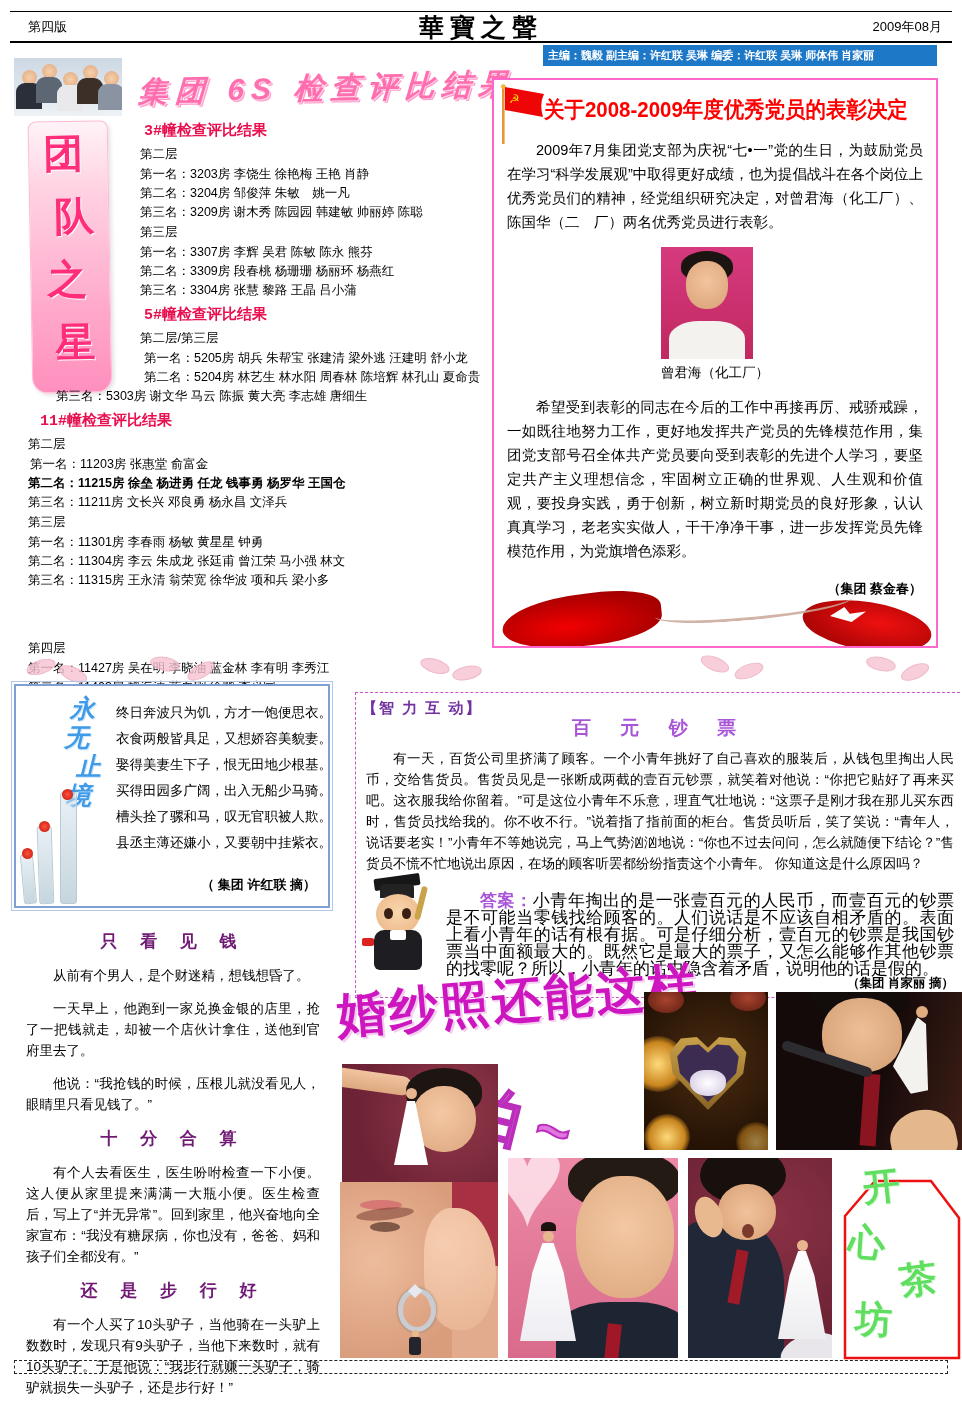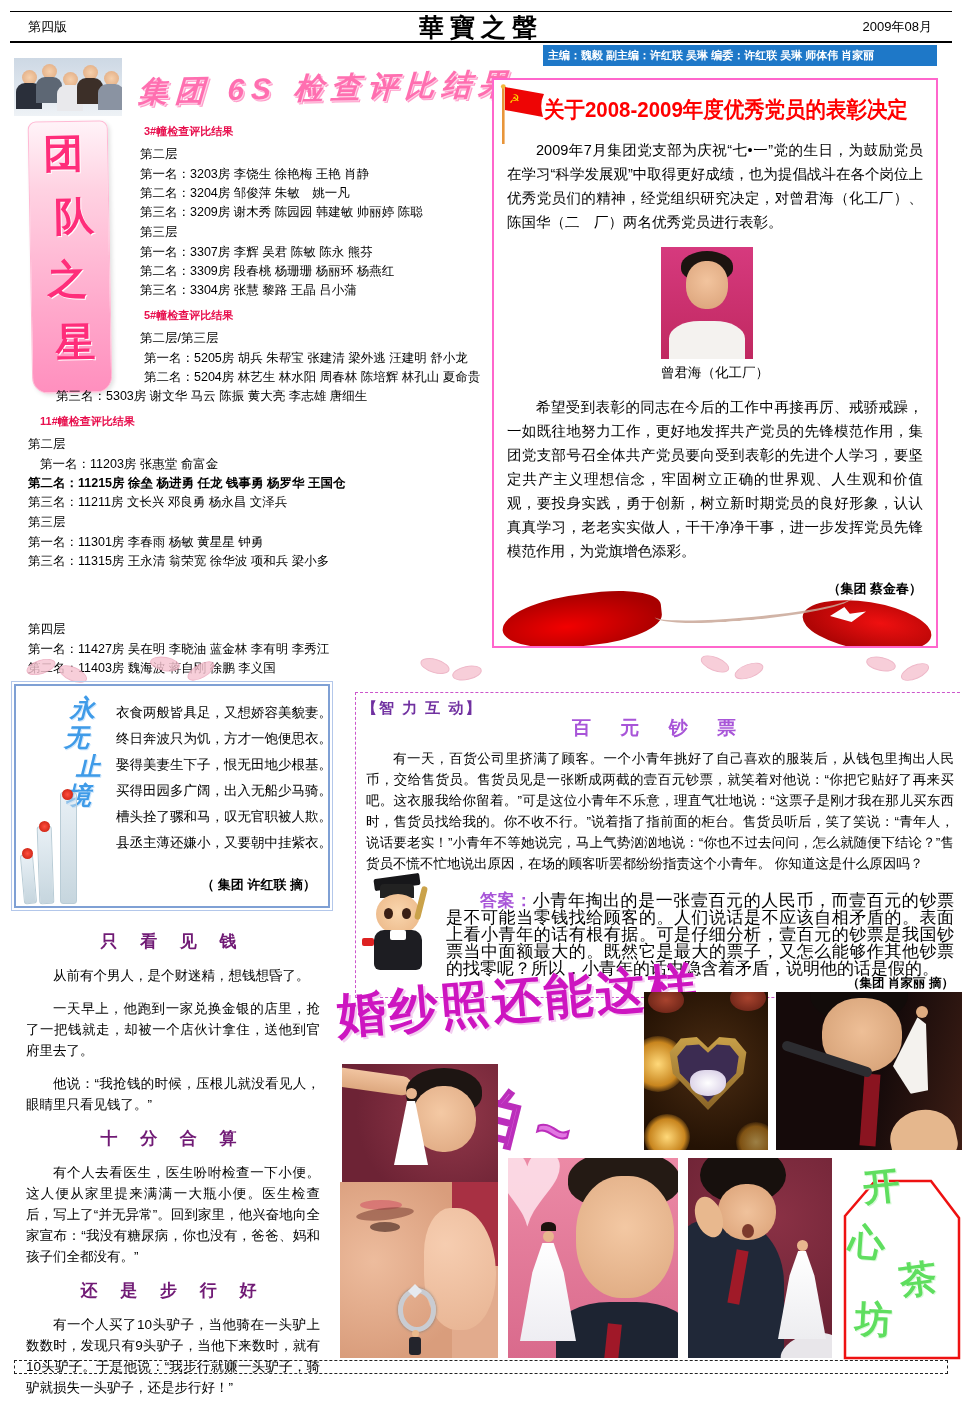--- a/index.html
+++ b/index.html
@@ -4,21 +4,21 @@
 <style>
   html,body{margin:0;padding:0;background:#fff;}
   #page{position:relative;width:962px;height:1401px;background:#fff;overflow:hidden;
         font-family:"Liberation Sans","DejaVu Sans",sans-serif;color:#000;}
 
   
   .header-topline{position:absolute;left:10px;top:11px;width:942px;border-top:1px solid #000;}
   .edition{position:absolute;left:28px;top:18px;font-size:13px;}
   .masthead{position:absolute;left:0;top:11px;width:100%;text-align:center;font-size:25px;font-weight:bold;
             letter-spacing:6px;font-family:"Liberation Serif","DejaVu Serif",serif;}
-  .issue-date{position:absolute;right:30px;top:18px;font-size:13px;}
+  .issue-date{position:absolute;right:20px;top:18px;font-size:13px;}
   .header-rule{position:absolute;left:10px;top:41px;width:942px;border-top:2px solid #000;}
   .editors-bar{position:absolute;left:543px;top:45px;width:394px;height:21px;background:#1e78c8;color:#fff;
                font-size:11px;font-weight:bold;line-height:21px;padding-left:5px;box-sizing:border-box;white-space:nowrap;}
 
   
   .team-photo{position:absolute;left:14px;top:58px;width:108px;height:58px;overflow:hidden;
               background:linear-gradient(180deg,#cdd8e4,#eef2f6);}
   .person{position:absolute;width:26px;}
   .person .head{width:15px;height:15px;border-radius:50%;background:radial-gradient(#f6d0ac,#dfa87e);margin:0 auto;}
   .person .pbody{width:26px;height:26px;border-radius:9px 9px 0 0;margin-top:-2px;}
@@ -35,21 +35,21 @@
   .bchar{display:block;font-size:40px;font-weight:bold;color:#ff2d7a;line-height:63px;text-shadow:1px 1px 0 #fff;}
   .bchar:nth-child(1){margin-left:-10px}.bchar:nth-child(2){margin-left:10px}
   .bchar:nth-child(3){margin-left:-6px}.bchar:nth-child(4){margin-left:8px}
 
   
   .sixs-title{position:absolute;left:138px;top:68px;font-size:30px;font-weight:bold;font-style:italic;
               color:#ff6fb0;letter-spacing:7px;white-space:nowrap;transform:rotate(-1.2deg) skewX(-4deg);
               text-shadow:1px 1px 0 #ffd3e8,2px 2px 0 #ff9cc9;}
   .inspection{position:absolute;left:24px;top:116px;width:468px;font-size:12.5px;}
   .inspection .row{line-height:19px;white-space:nowrap;}
-  .inspection .sec-header{color:#e8104e;font-weight:bold;font-size:11px;line-height:21px;margin-top:5px;margin-bottom:2px;}
+  .inspection .sec-header{color:#e8104e;font-weight:bold;font-size:15px;line-height:21px;margin-top:5px;margin-bottom:2px;font-family:Liberation Mono, monospace;}
   .inspection .floor{line-height:21px;}
 
   
   .party-box{position:absolute;left:492px;top:78px;width:446px;height:570px;border:2px solid #ff66cc;
              box-sizing:border-box;background:#fff;overflow:hidden;}
   .flag{position:absolute;left:4px;top:4px;}
   .party-title{margin:15px 4px 0 50px;color:#f00;font-weight:bold;font-size:22px;white-space:nowrap;
                transform:scaleX(.93);transform-origin:left;}
   .party-para{margin:13px 13px 0;font-size:14.5px;line-height:24px;text-align:justify;text-indent:2em;}
   .party-photos{display:flex;justify-content:center;gap:104px;margin-top:13px;}
@@ -283,30 +283,31 @@
       <div class="row" style="margin-left: 120px;">第一名：5205房 胡兵 朱帮宝 张建清 梁外逃 汪建明 舒小龙</div>
 
       <div class="row" style="margin-left: 120px;">第二名：5204房 林艺生 林水阳 周春林 陈培辉 林孔山 夏命贵</div>
 
       <div class="row" style="margin-left: 32px;">第三名：5303房 谢文华 马云 陈振 黄大亮 李志雄 唐细生</div>
 
       <div class="row sec-header" style="margin-left: 16px;">11#幢检查评比结果</div>
 
       <div class="row floor" style="margin-left: 4px;">第二层</div>
 
-      <div class="row" style="margin-left: 16px;">第一名：11203房 张惠堂 俞富金</div>
+      <div class="row" style="margin-left: 6px;">第一名：11203房 张惠堂 俞富金</div>
 
       <div class="row" style="margin-left: 4px; font-weight: bold;">第二名：11215房 徐垒 杨进勇 任龙 钱事勇 杨罗华 王国仓</div>
 
       <div class="row" style="margin-left: 4px;">第三名：11211房 文长兴 邓良勇 杨永昌 文泽兵</div>
 
       <div class="row floor" style="margin-left: 4px;">第三层</div>
 
       <div class="row" style="margin-left: 4px;">第一名：11301房 李春雨 杨敏 黄星星 钟勇</div>
 
+      <div class="row" style="margin-left: 4px;">第二名：11304房 李云 朱成龙 张廷甫 曾江荣 马小强 林文</div>
 
       <div class="row" style="margin-left: 4px;">第三名：11315房 王永清 翁荣宽 徐华波 项和兵 梁小多</div>
 
       <div class="row floor" style="margin-left: 4px; margin-top: 48px;">第四层</div>
 
       <div class="row" style="margin-left: 4px;">第一名：11427房 吴在明 李晓油 蓝金林 李有明 李秀江</div>
 
       <div class="row" style="margin-left: 4px;">第二名：11403房 魏海波 蒋自刚 徐鹏 李义国</div>
     </div>
 
@@ -350,23 +351,23 @@
 
   <div class="poem-box">
     <div class="poem-title">
       <span class="pchar">永</span>
       <span class="pchar">无</span>
       <span class="pchar">止</span>
       <span class="pchar">境</span>
     </div>
     <div class="poem-lines">
 
+        <div class="poem-line">终日奔波只为饥，方才一饱便思衣。</div>
+
         <div class="poem-line">衣食两般皆具足，又想娇容美貌妻。</div>
-
-        <div class="poem-line">终日奔波只为饥，方才一饱便思衣。</div>
 
         <div class="poem-line">娶得美妻生下子，恨无田地少根基。</div>
 
         <div class="poem-line">买得田园多广阔，出入无船少马骑。</div>
 
         <div class="poem-line">槽头拴了骡和马，叹无官职被人欺。</div>
 
         <div class="poem-line">县丞主薄还嫌小，又要朝中挂紫衣。</div>
       </div>
     <div class="vases">

